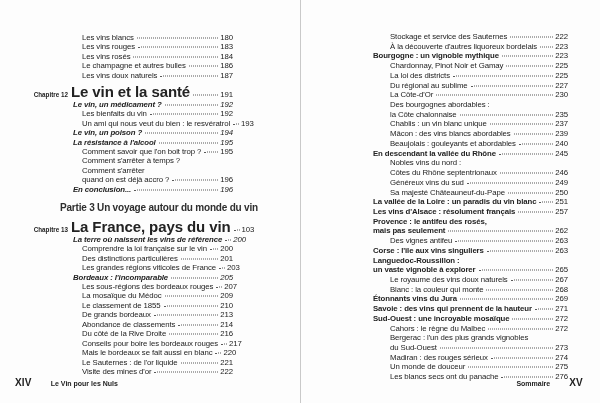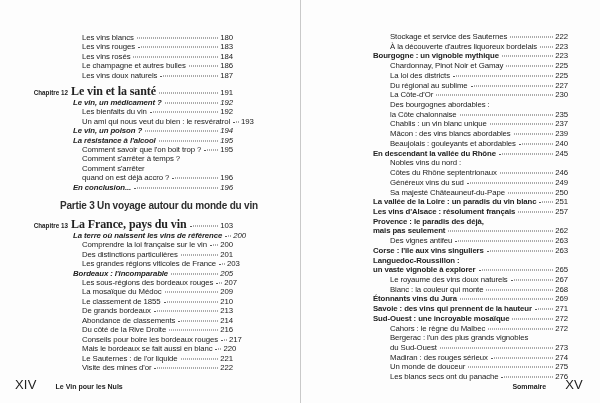--- a/index.html
+++ b/index.html
@@ -38,40 +38,40 @@
 
   
   .col-left .row.sub1{margin-left:44px;font-weight:700;font-style:italic;}
   .col-left .row.sub2{margin-left:53px;}
   
   .col-right .row.sub1{margin-left:0;font-weight:700;}
   .col-right .row.sub2{margin-left:17px;}
   .row.sub1 .num{font-weight:400;}
 
   .row.chapter{margin-top:7px;font-weight:700;}
-  .row.chapter .txt{font-size:12px;font-family:Liberation Serif, serif;}
+  .row.chapter .txt{font-size:15px;}
   .ch-label{
     flex:0 0 auto;width:39px;text-align:right;margin-right:3px;
     font-size:6.3px;font-weight:700;letter-spacing:0;
   }
   .row.part{
     margin:7px 0 5px 31px;
     font-weight:700;font-size:10px;line-height:14px;
     letter-spacing:-0.2px;color:#2e2e2e;
     overflow:visible;
   }
 
   .footer{
     position:absolute;top:377px;
     display:flex;align-items:baseline;gap:19px;
     font-size:7px;
   }
   .footer-left{left:15px;}
   .footer-right{right:17px;}
-  .folio{font-size:13px;font-weight:400;letter-spacing:0.2px;}
+  .folio{font-size:10px;font-weight:700;letter-spacing:0.2px;}
   .footer .strong{font-weight:700;}
 </style>
 </head>
 <body>
 
 <div class="spread">
 
   <div class="page page-left">
     <div class="col col-left" id="left-entries">
         <div class="row sub2">
@@ -331,21 +331,21 @@
           <span class="txt">La vallée de la Loire : un paradis du vin blanc</span>
           <span class="dots"></span>
           <span class="num">251</span>
         </div>
         <div class="row sub1">
           <span class="txt">Les vins d'Alsace : résolument français</span>
           <span class="dots"></span>
           <span class="num">257</span>
         </div>
         <div class="row sub1">
-          <span class="txt">Provence : le paradis des déjà,</span>
+          <span class="txt">Provence : le antifeu des rosés,</span>
         </div>
         <div class="row sub1">
           <span class="txt">mais pas seulement</span>
           <span class="dots"></span>
           <span class="num">262</span>
         </div>
         <div class="row sub2">
           <span class="txt">Des vignes antifeu</span>
           <span class="dots"></span>
           <span class="num">263</span>

